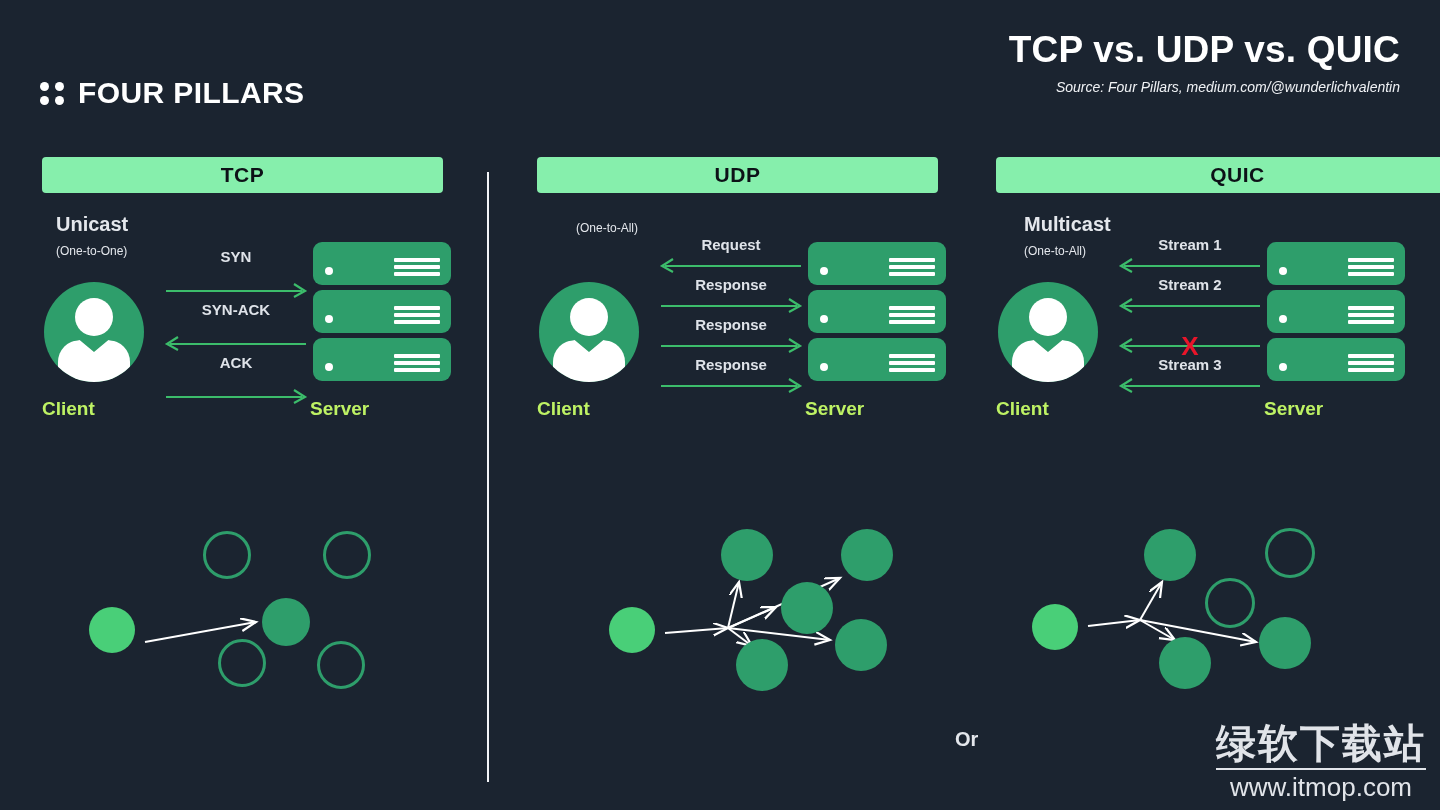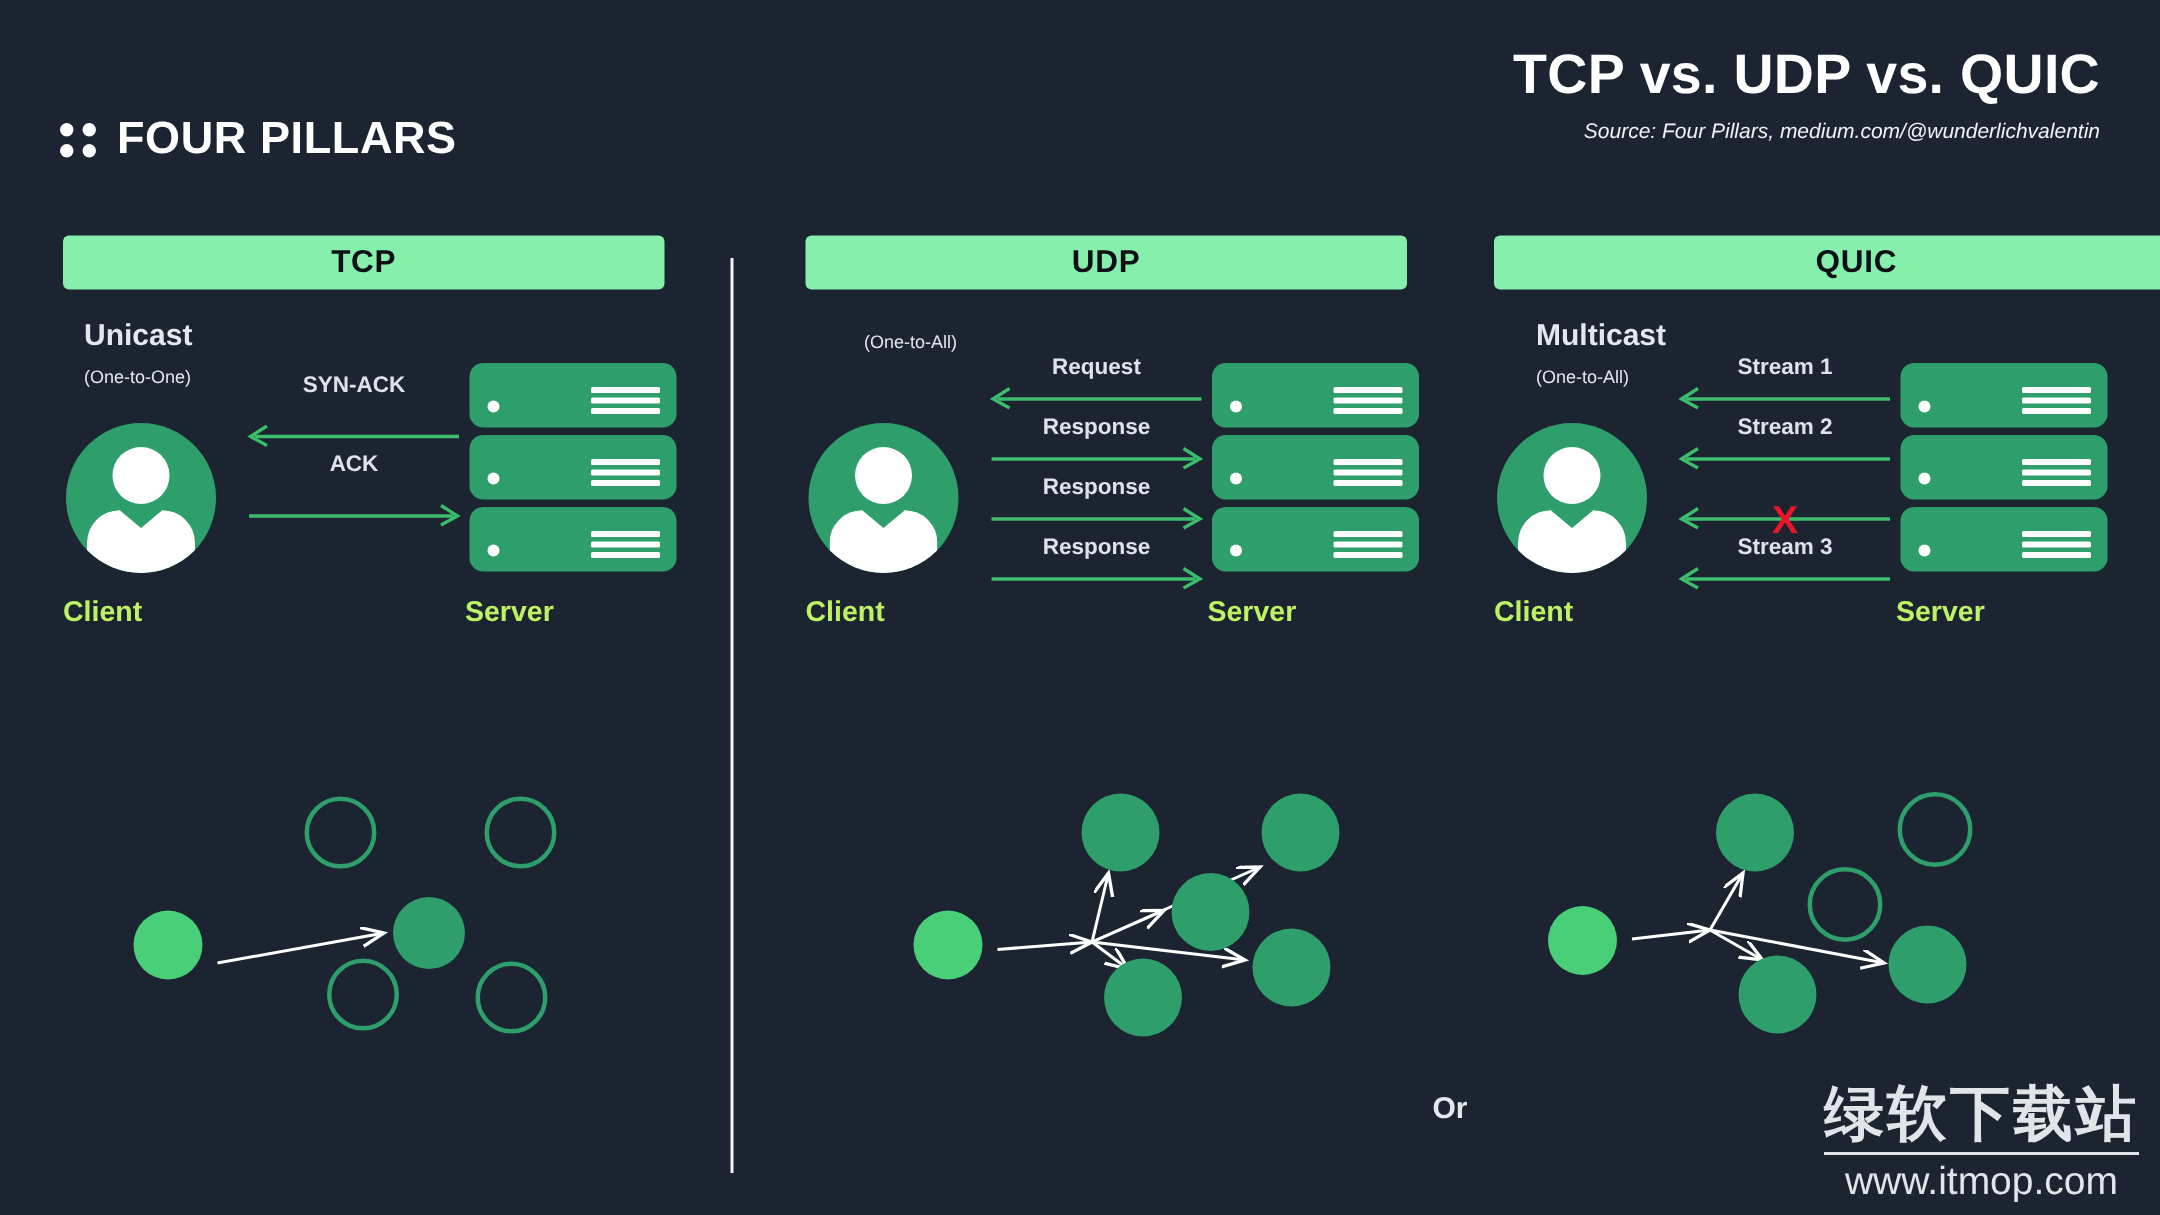--- a/index.html
+++ b/index.html
@@ -324,20 +324,29 @@
         <span class="led"></span>
         <span class="vents">
           <span></span>
           <span></span>
           <span></span>
         </span>
       </div>
     </div>
     <div class="node-label label-server">Server</div>
     <div class="msg-list" style="top: 18px;">
+      <div class="msg" style="height: 53px;">
+        <div class="msg-text">SYN</div>
+        <div class="msg-arrow">
+          <svg viewBox="0 0 140 12" preserveAspectRatio="none">
+            <line x1="0" y1="8" x2="136" y2="8" stroke="#3cbd6b" stroke-width="2.2"></line>
+            <polyline points="128,1 139,8 128,14" fill="none" stroke="#3cbd6b" stroke-width="2.2"></polyline>
+          </svg>
+        </div>
+      </div>
       <div class="msg" style="height: 53px;">
         <div class="msg-text">SYN-ACK</div>
         <div class="msg-arrow">
           <svg viewBox="0 0 140 12" preserveAspectRatio="none">
             <line x1="4" y1="8" x2="140" y2="8" stroke="#3cbd6b" stroke-width="2.2"></line>
             <polyline points="12,1 1,8 12,14" fill="none" stroke="#3cbd6b" stroke-width="2.2"></polyline>
           </svg>
         </div>
       </div>
       <div class="msg" style="height: 53px;">

